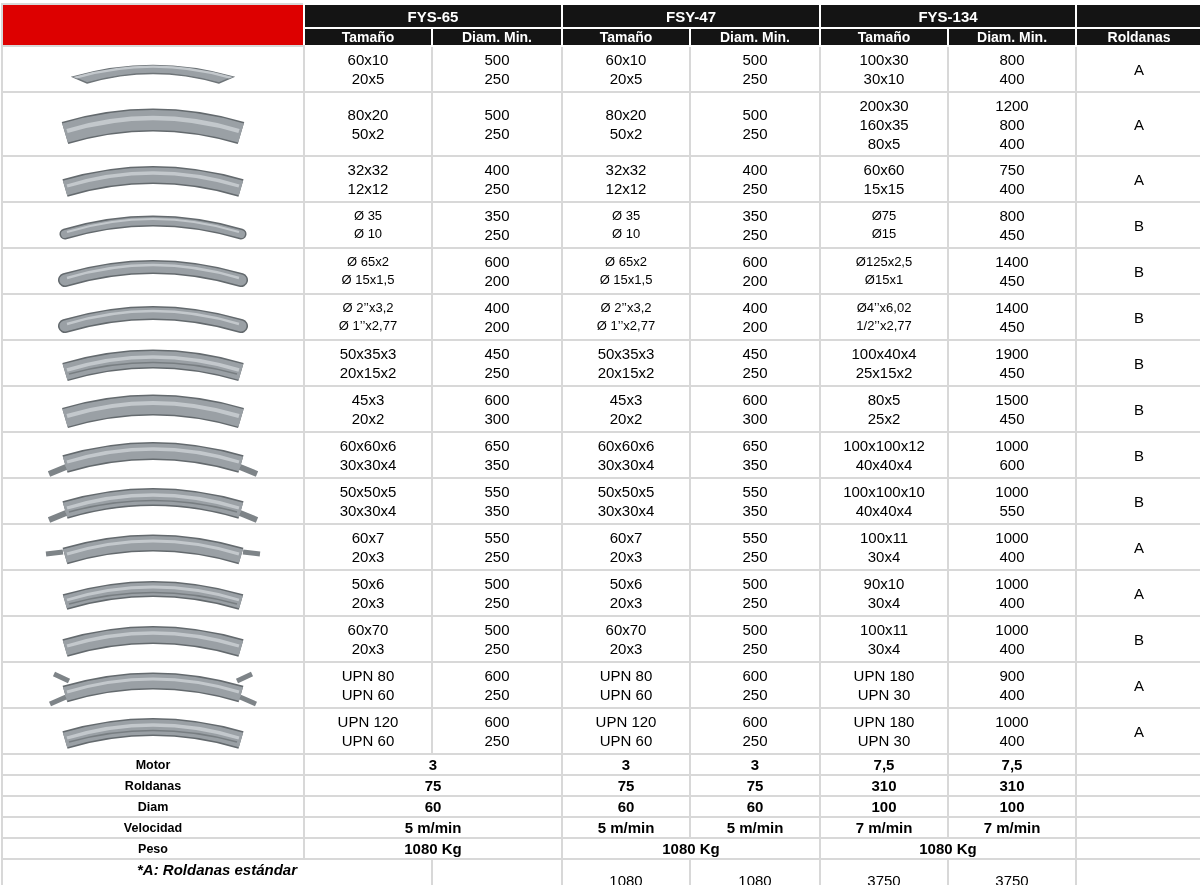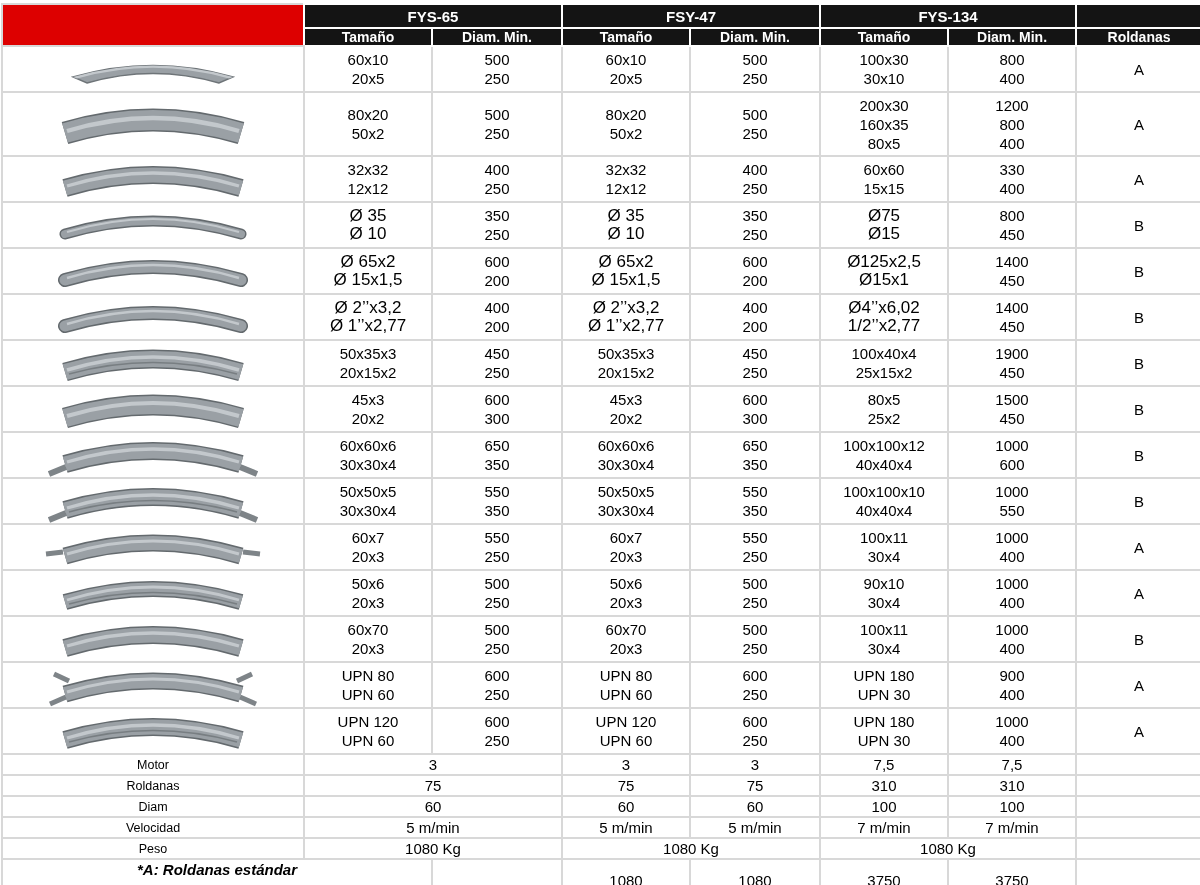--- a/index.html
+++ b/index.html
@@ -9,24 +9,24 @@
   td,th{border:2px solid #d8d8d8;padding:0;text-align:center;vertical-align:middle;overflow:hidden;}
   thead th{background:#141414;color:#ffffff;border:2px solid #ffffff;font-weight:bold;}
   thead tr.machines th{font-size:15px;height:22px;}
   thead tr.subcols th{font-size:14px;height:15px;}
   td.brand{background:#dd0000;border:2px solid #d8d8d8;border-right:2px solid #ffffff;}
   tr.data-row{height:45px;}
   tr.data-row.tall{height:64px;}
   tr.data-row.short{height:40px;}
   .lines{display:flex;flex-direction:column;justify-content:center;}
   .lines .ln{line-height:19px;font-size:15px;}
-  .lines .ln.small{font-size:17px;line-height:18px;}
+  .lines .ln.small{font-size:13px;line-height:18px;}
   td.rold{font-size:15px;}
   tr.spec-row{height:21px;}
-  tr.spec-row td{font-size:15px;}
+  tr.spec-row td{font-size:15px;font-weight:bold;}
   tr.spec-row td.spec-label{font-size:12.5px;}
   tr.footer-row{height:42px;}
   tr.footer-row td{font-size:15px;}
   td.notes-cell{font-size:12.5px;font-style:italic;font-weight:bold;}
   .notes-wrap{display:flex;flex-direction:column;justify-content:space-between;height:38px;padding:1px 0;}
   .profile-wrap{display:block;width:300px;height:44px;margin:0 auto;}
   .profile-wrap svg{display:block;width:100%;height:100%;}
 </style>
 </head>
 <body>
@@ -194,21 +194,21 @@
             </div>
           </td>
           <td>
             <div class="lines">
               <div class="ln">60x60</div>
               <div class="ln">15x15</div>
             </div>
           </td>
           <td>
             <div class="lines">
-              <div class="ln">330</div>
+              <div class="ln">750</div>
               <div class="ln">400</div>
             </div>
           </td>
           <td class="rold">A</td>
         </tr>
         <tr class="data-row">
           <td>
             <span class="profile-wrap">
               <svg viewBox="0 0 300 44" preserveAspectRatio="xMidYMid meet">
                 <path d="M62,31 Q150,5 238,31" stroke="#646a6e" stroke-width="11" fill="none" stroke-linecap="round"></path>

